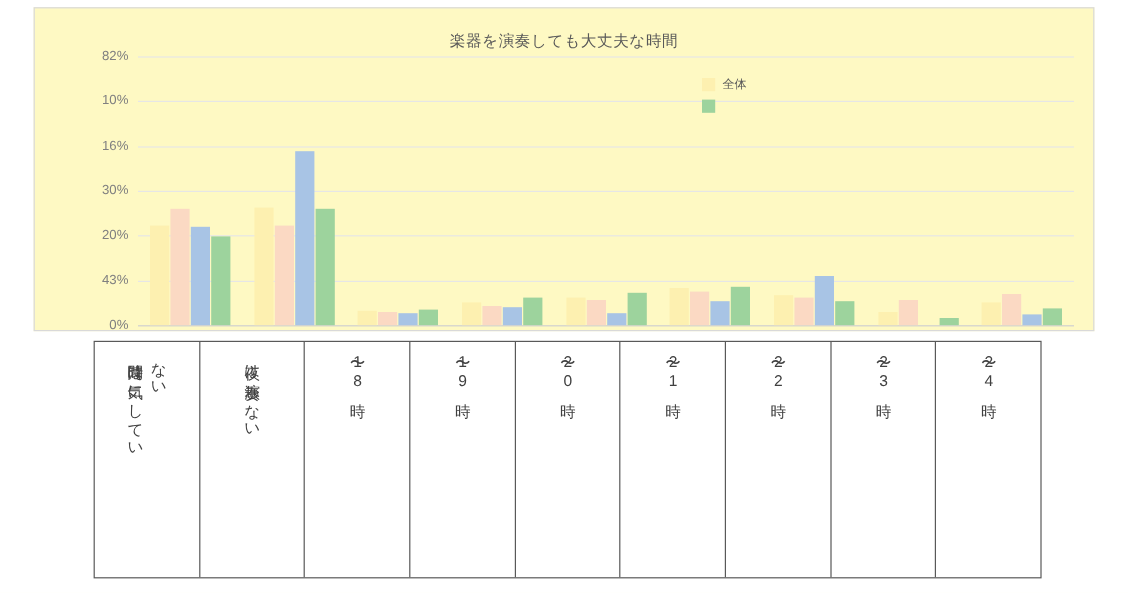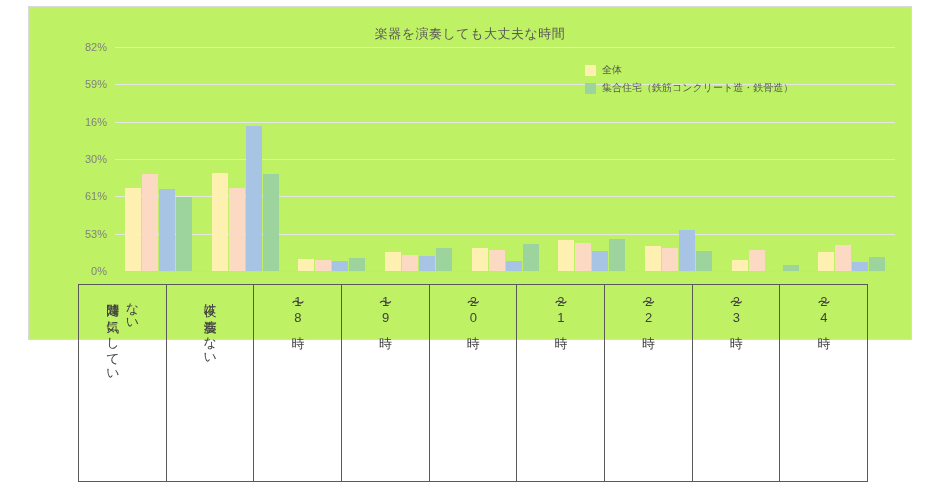--- a/index.html
+++ b/index.html
@@ -15,23 +15,23 @@
     position: relative;
     overflow: hidden;
   }
 
   
   #chart-panel {
     position: absolute;
     left: 28px;
     top: 6px;
     width: 884px;
-    height: 334px;
+    height: 270px;
     border: 1px solid #d9d9d9;
-    background: #bef264;
+    background: #fef9c3;
     box-sizing: border-box;
   }
 
   #chart-title {
     position: absolute;
     left: 0;
     top: 18px;
     width: 100%;
     text-align: center;
     font-size: 13px;
@@ -154,29 +154,29 @@
 <div id="chart-panel">
 
   <div id="chart-title">楽器を演奏しても大丈夫な時間</div>
 
   <div id="plot-area">
 
     <div id="gridlines">
         <div class="axisline" style="top: 224px;"></div>
         <div class="ytick" style="top: 224px;">0%</div>
         <div class="gridline" style="top: 186.667px;"></div>
-        <div class="ytick" style="top: 186.667px;">53%</div>
+        <div class="ytick" style="top: 186.667px;">43%</div>
         <div class="gridline" style="top: 149.333px;"></div>
-        <div class="ytick" style="top: 149.333px;">61%</div>
+        <div class="ytick" style="top: 149.333px;">20%</div>
         <div class="gridline" style="top: 112px;"></div>
         <div class="ytick" style="top: 112px;">30%</div>
         <div class="gridline" style="top: 74.6667px;"></div>
         <div class="ytick" style="top: 74.6667px;">16%</div>
         <div class="gridline" style="top: 37.3333px;"></div>
-        <div class="ytick" style="top: 37.3333px;">59%</div>
+        <div class="ytick" style="top: 37.3333px;">10%</div>
         <div class="gridline" style="top: 0px;"></div>
         <div class="ytick" style="top: 0px;">82%</div>
       </div>
     <div id="bars">
         <div class="group">
           <div class="bar" style="height: 83.2533px; background: rgb(253, 240, 176);"></div>
           <div class="bar" style="height: 96.6933px; background: rgb(251, 217, 195);"></div>
           <div class="bar" style="height: 82.1333px; background: rgb(168, 196, 229);"></div>
           <div class="bar" style="height: 73.5467px; background: rgb(157, 211, 157);"></div>
         </div>
@@ -231,21 +231,20 @@
       </div>
   </div>
 
   <div id="legend">
       <div class="legend-row">
         <span class="legend-swatch" style="background: rgb(253, 240, 176);"></span>
         <span>全体</span>
       </div>
       <div class="legend-row">
         <span class="legend-swatch" style="background: rgb(157, 211, 157);"></span>
-        <span>集合住宅（鉄筋コンクリート造・鉄骨造）</span>
       </div>
     </div>
 </div>
 
 <div id="cat-table">
     <div class="cat-cell">
       <div class="cat-text">ない
 時間は気にしてい</div>
     </div>
     <div class="cat-cell">

